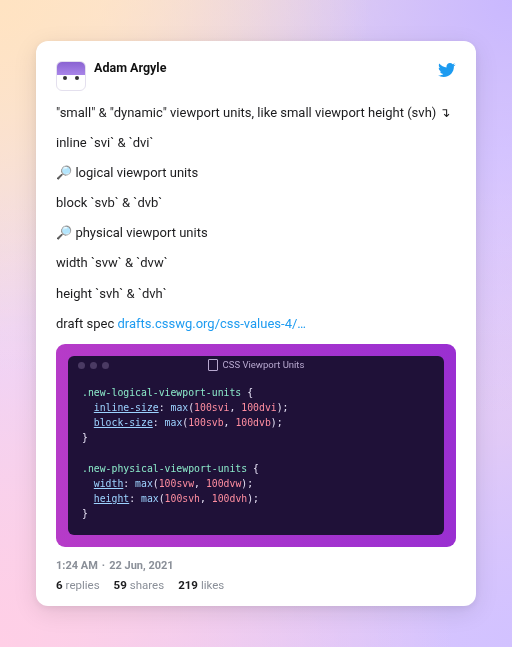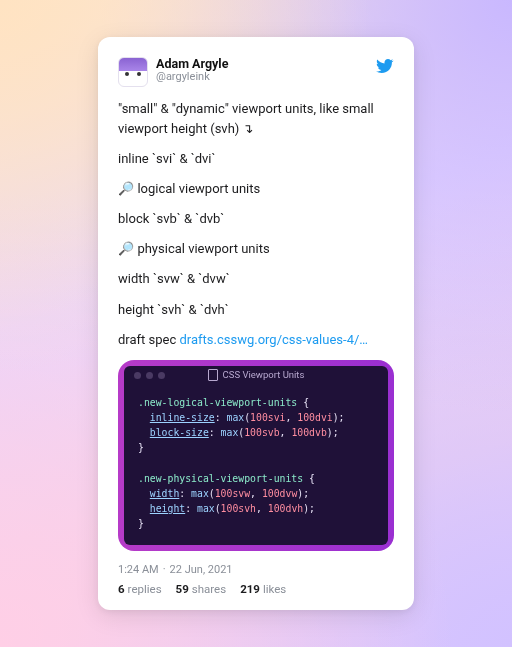--- a/index.html
+++ b/index.html
@@ -17,21 +17,21 @@
       radial-gradient(circle at 0% 0%, #ffe3c2 0%, rgba(255,227,194,0) 45%),
       radial-gradient(circle at 100% 0%, #c9b8ff 0%, rgba(201,184,255,0) 50%),
       radial-gradient(circle at 0% 100%, #ffcfe6 0%, rgba(255,207,230,0) 55%),
       radial-gradient(circle at 100% 100%, #d2c2ff 0%, rgba(210,194,255,0) 55%),
       linear-gradient(160deg, #fde6d3 0%, #e7d6ff 40%, #f2d2ed 75%, #e0caff 100%);
     display: flex;
     align-items: center;
     justify-content: center;
   }
   .card {
-    width: 316px;
+    width: 440px;
     background: #ffffff;
     border-radius: 12px;
     box-shadow: 0 6px 24px rgba(0,0,0,0.10), 0 2px 6px rgba(0,0,0,0.06);
     padding: 20px 20px 14px 20px;
     box-sizing: border-box;
     display: flex;
     flex-direction: column;
   }
   .header {
     display: flex;
@@ -89,22 +89,22 @@
     display: inline-block;
     max-width: 195px;
     vertical-align: bottom;
     overflow: hidden;
     text-overflow: ellipsis;
     white-space: nowrap;
   }
   .codecard {
     margin-top: 0;
     background: linear-gradient(90deg,#b63bc8 0%, #9a2fd1 100%);
-    border-radius: 16px;
-    padding: 6px;
+    border-radius: 9px;
+    padding: 12px;
   }
   .codewin {
     background: #1f1138;
     border-radius: 6px;
     overflow: hidden;
   }
   .codebar {
     display: flex;
     align-items: center;
     padding: 6px 10px;
@@ -141,20 +141,21 @@
   .tok-sel { color: #8be9c9; text-align: right; }
   .tok-prop { color: #9dd3ff; text-decoration: underline; }
   .tok-func { color: #9dd3ff; }
   .tok-num { color: #ff8ea0; }
   .tok-punc { color: #e6e1f5; }
 
   .meta {
     margin-top: 12px;
     font-size: 11px;
     color: #8a8f98;
+    font-weight: bold;
   }
   .meta .sep { margin: 0 4px; }
   .stats {
     margin-top: 6px;
     font-size: 11.5px;
     color: #8a8f98;
     display: flex;
     gap: 14px;
   }
   .stats b {
@@ -166,21 +167,20 @@
 </head>
 <body>
 
 <div class="bg">
   <article class="card">
 
     <header class="header">
       <div class="avatar"></div>
       <div class="names">
         <div class="display-name">Adam Argyle</div>
-        <div class="handle">@argyleink</div>
       </div>
       <span class="bird">
         <svg viewBox="0 0 24 24" fill="#1d9bf0">
             <path d="M23 4.9c-.8.4-1.7.6-2.6.8.9-.6 1.7-1.5 2-2.6-.9.5-1.9.9-2.9 1.1C18.6 3.3 17.4 2.7 16 2.7c-2.6 0-4.7 2.1-4.7 4.7 0 .4 0 .7.1 1.1C7.7 8.3 4.1 6.4 1.7 3.4c-.4.7-.6 1.5-.6 2.4 0 1.6.8 3.1 2.1 3.9-.8 0-1.5-.2-2.2-.6v.1c0 2.3 1.6 4.2 3.8 4.6-.4.1-.8.2-1.3.2-.3 0-.6 0-.9-.1.6 1.9 2.4 3.3 4.5 3.3-1.6 1.3-3.7 2-5.9 2-.4 0-.8 0-1.1-.1 2.1 1.4 4.7 2.2 7.4 2.2 8.9 0 13.7-7.3 13.7-13.7v-.6c.9-.7 1.8-1.5 2.4-2.5z"></path>
           </svg>
       </span>
     </header>
 
     <div class="body">
       <p>"small" &amp; "dynamic" viewport units, like small viewport height (svh) ↴</p>

